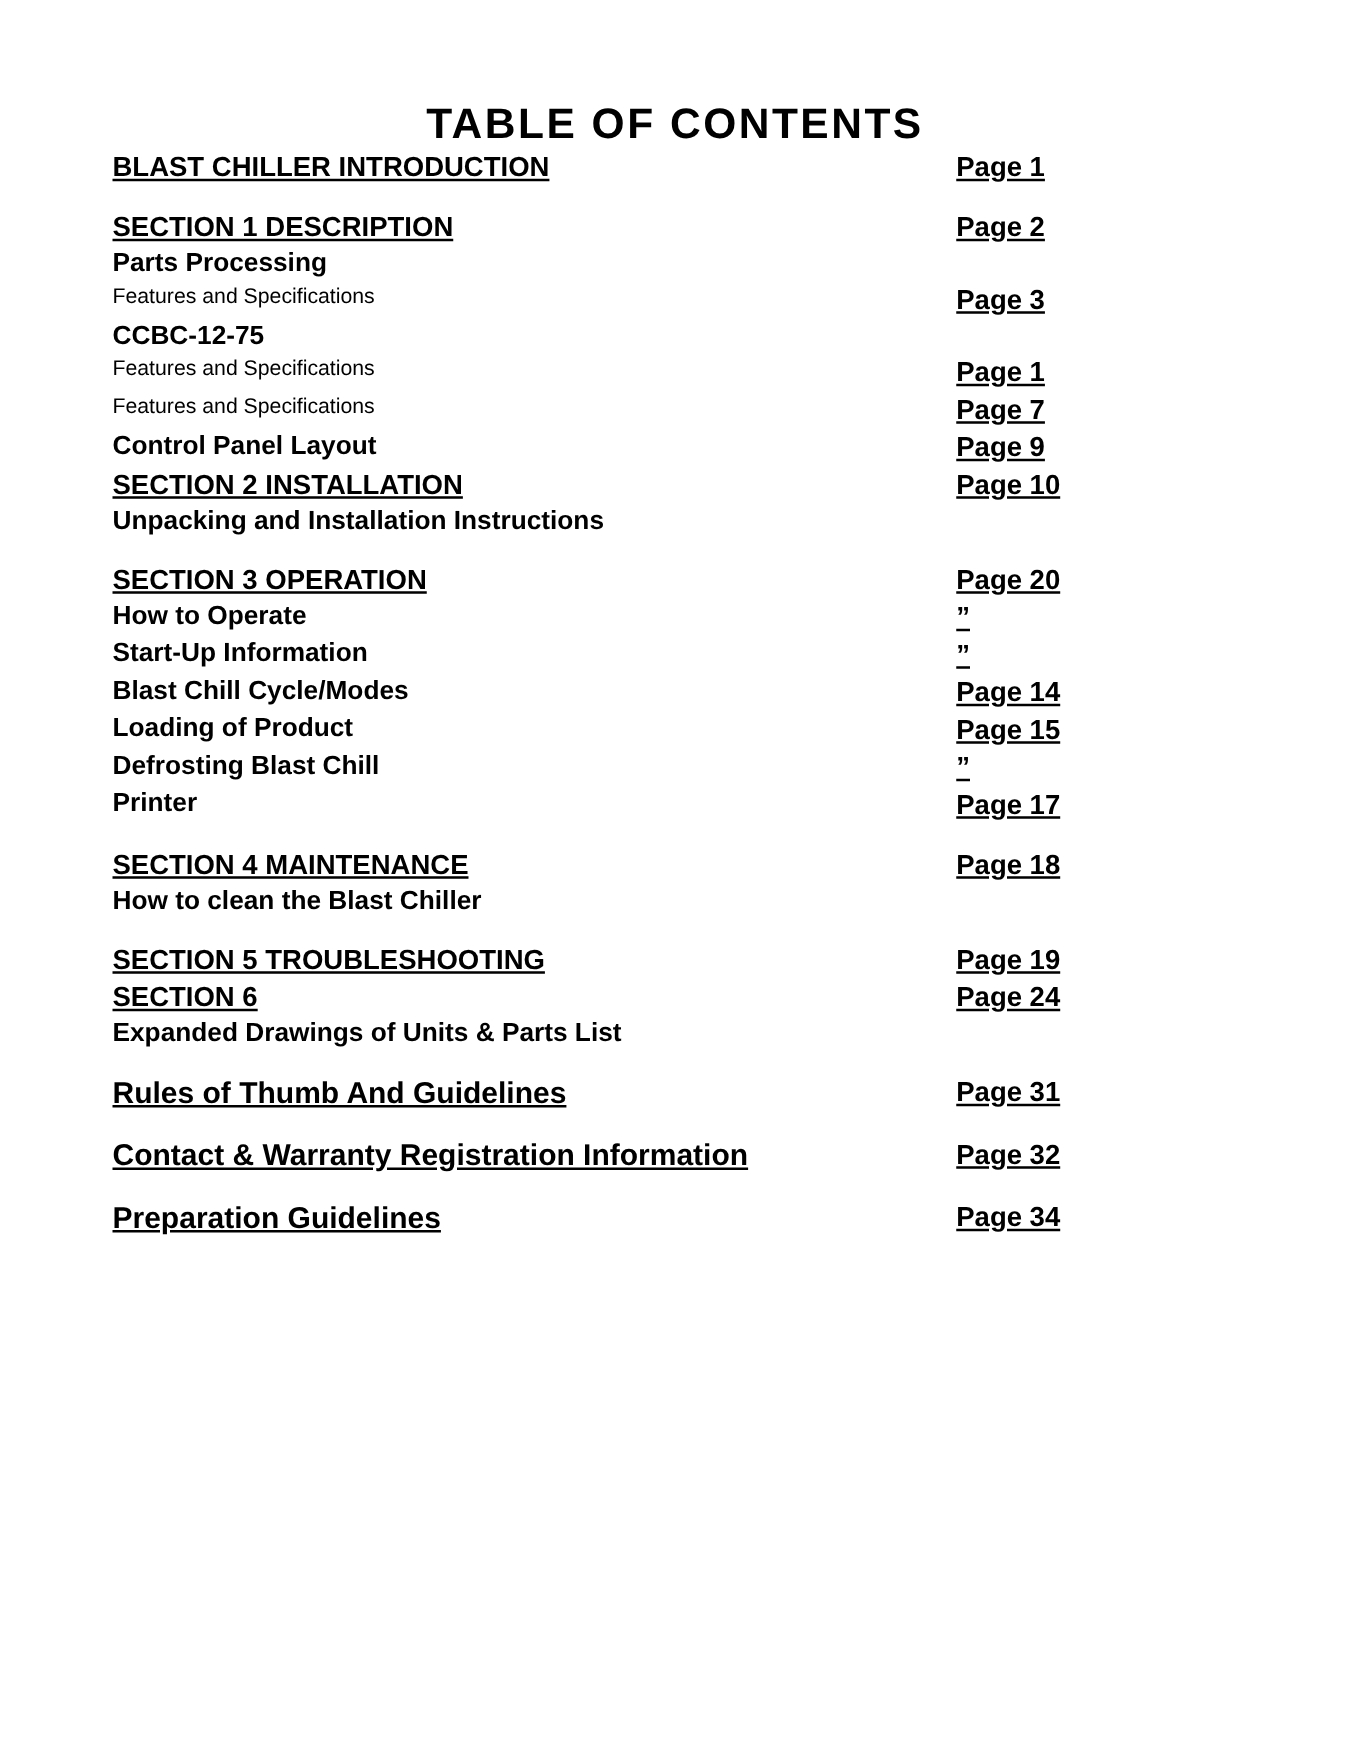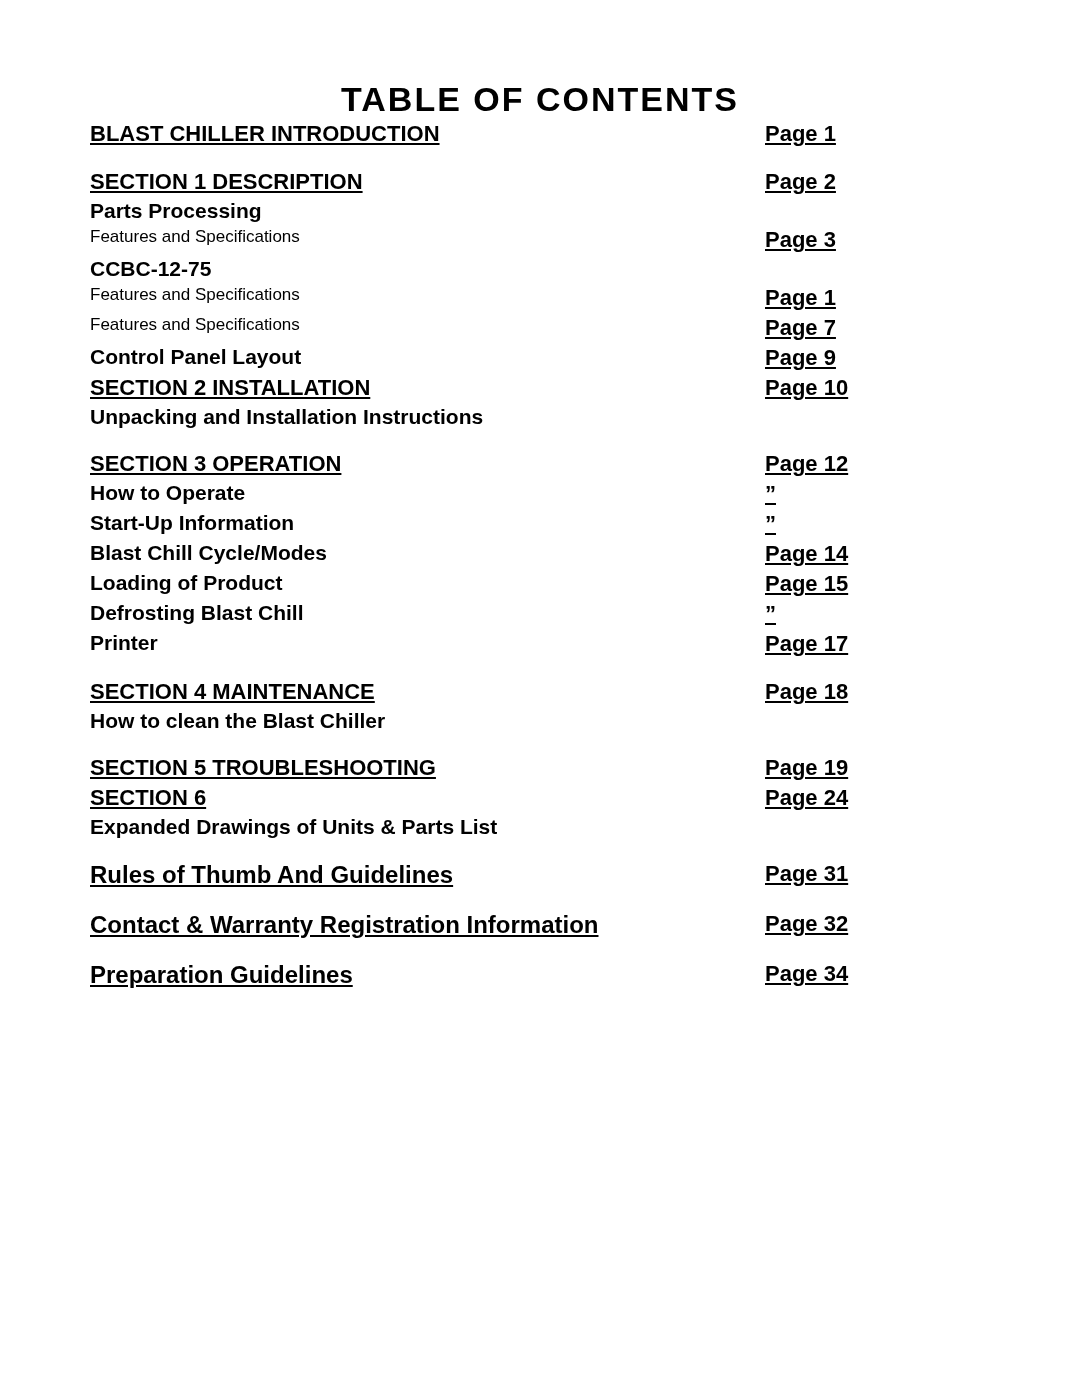--- a/index.html
+++ b/index.html
@@ -146,21 +146,21 @@
       </tr>
       <tr>
         <td class="col-label sub-heading">Unpacking and Installation Instructions</td>
         <td class="col-page page-ref"></td>
       </tr>
       <tr class="spacer-row">
         <td colspan="2"></td>
       </tr>
       <tr>
         <td class="col-label section-heading">SECTION 3  OPERATION</td>
-        <td class="col-page page-ref">Page 12</td>
+        <td class="col-page page-ref">Page 20</td>
       </tr>
       <tr>
         <td class="col-label sub-heading">How to Operate</td>
         <td class="col-page page-ref">”</td>
       </tr>
       <tr>
         <td class="col-label sub-heading">Start-Up Information</td>
         <td class="col-page page-ref">”</td>
       </tr>
       <tr>

